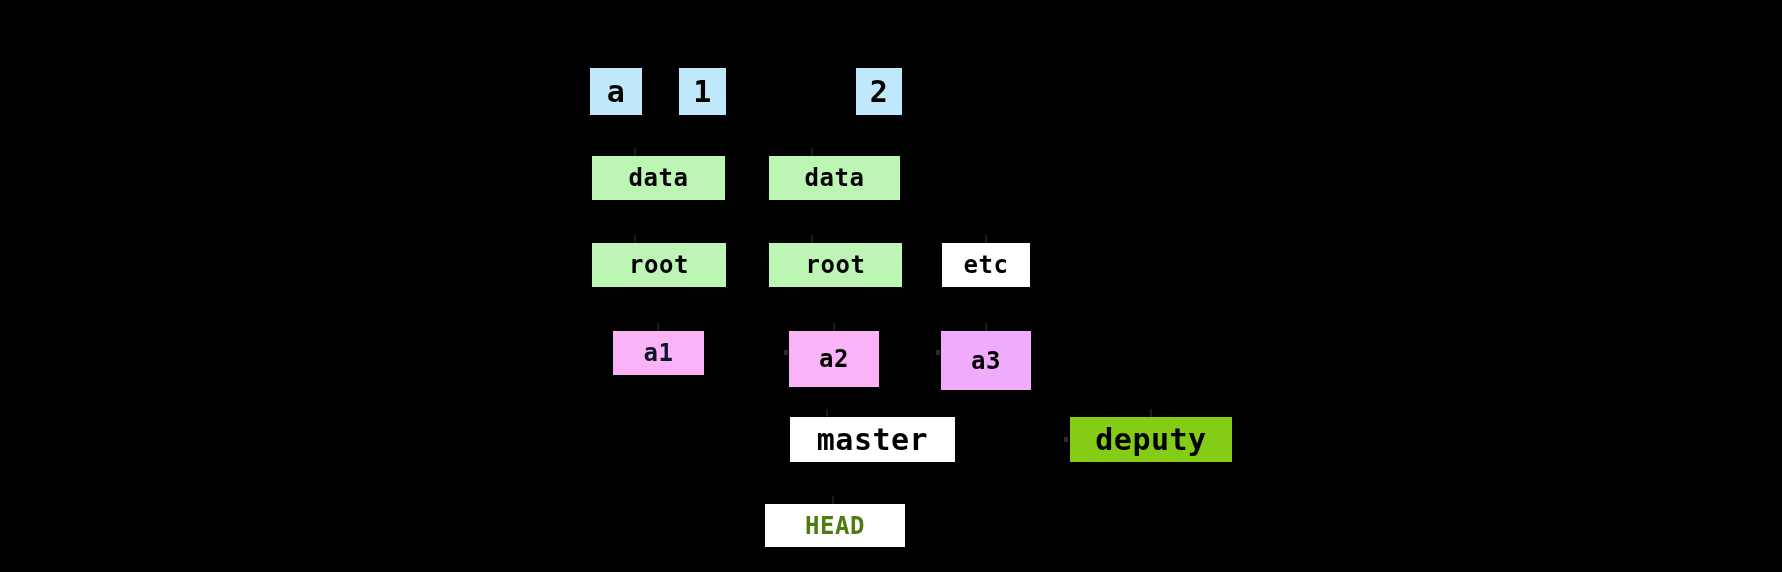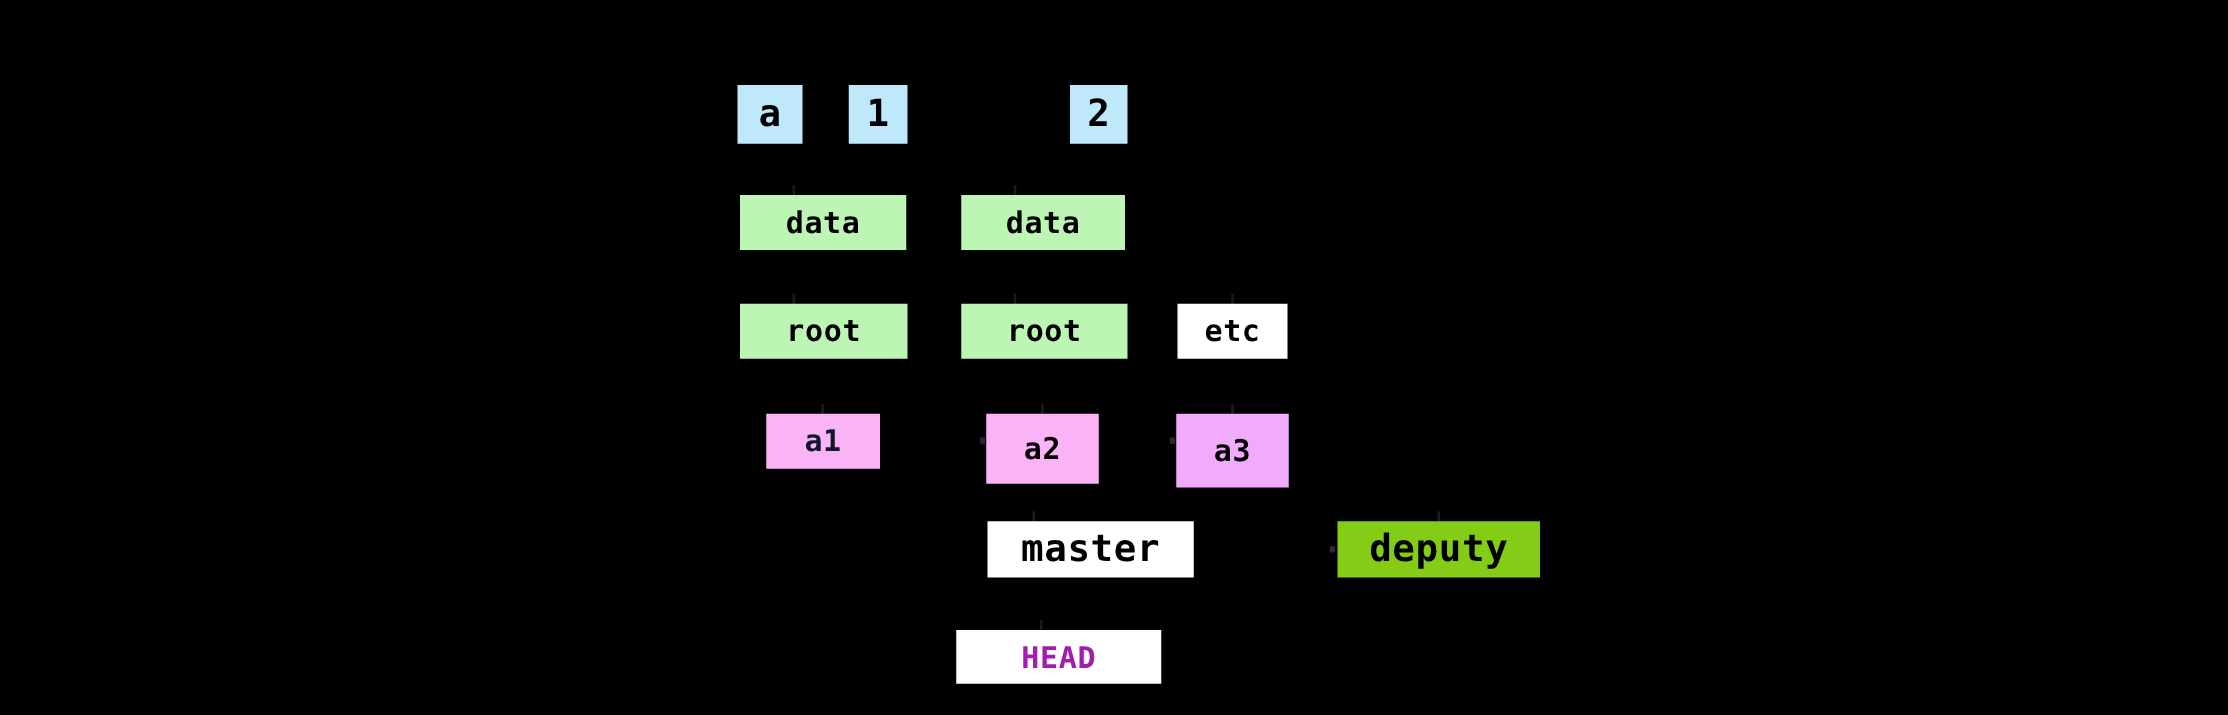--- a/index.html
+++ b/index.html
@@ -69,14 +69,14 @@
     <div class="node medium" style="left: 592px; top: 156px; width: 133px; height: 44px; background: rgb(189, 245, 181); color: rgb(0, 0, 0);">data</div>
     <div class="node medium" style="left: 769px; top: 156px; width: 131px; height: 44px; background: rgb(189, 245, 181); color: rgb(0, 0, 0);">data</div>
     <div class="node medium" style="left: 592px; top: 243px; width: 134px; height: 44px; background: rgb(189, 245, 181); color: rgb(0, 0, 0);">root</div>
     <div class="node medium" style="left: 769px; top: 243px; width: 133px; height: 44px; background: rgb(189, 245, 181); color: rgb(0, 0, 0);">root</div>
     <div class="node medium" style="left: 942px; top: 243px; width: 88px; height: 44px; background: rgb(255, 255, 255); color: rgb(0, 0, 0);">etc</div>
     <div class="node medium" style="left: 613px; top: 331px; width: 91px; height: 44px; background: rgb(251, 179, 247); color: #0f172a;">a1</div>
     <div class="node medium" style="left: 789px; top: 331px; width: 90px; height: 56px; background: rgb(251, 179, 247); color: rgb(0, 0, 0);">a2</div>
     <div class="node medium" style="left: 941px; top: 331px; width: 90px; height: 59px; background: #f0abfc; color: rgb(0, 0, 0);">a3</div>
     <div class="node large" style="left: 744px; top: 417px; width: 165px; height: 45px; background: rgb(255, 255, 255); color: rgb(0, 0, 0); margin-left: 46px;">master</div>
     <div class="node large" style="left: 1070px; top: 417px; width: 162px; height: 45px; background: #84cc16; color: rgb(0, 0, 0);">deputy</div>
-    <div class="node medium" style="left: 765px; top: 504px; width: 164px; height: 43px; background: rgb(255, 255, 255); color: #a21caf;">HEAD</div>
+    <div class="node medium" style="left: 765px; top: 504px; width: 140px; height: 43px; background: rgb(255, 255, 255); color: #4d7c0f;">HEAD</div>
   </div>
 
 </body></html>

